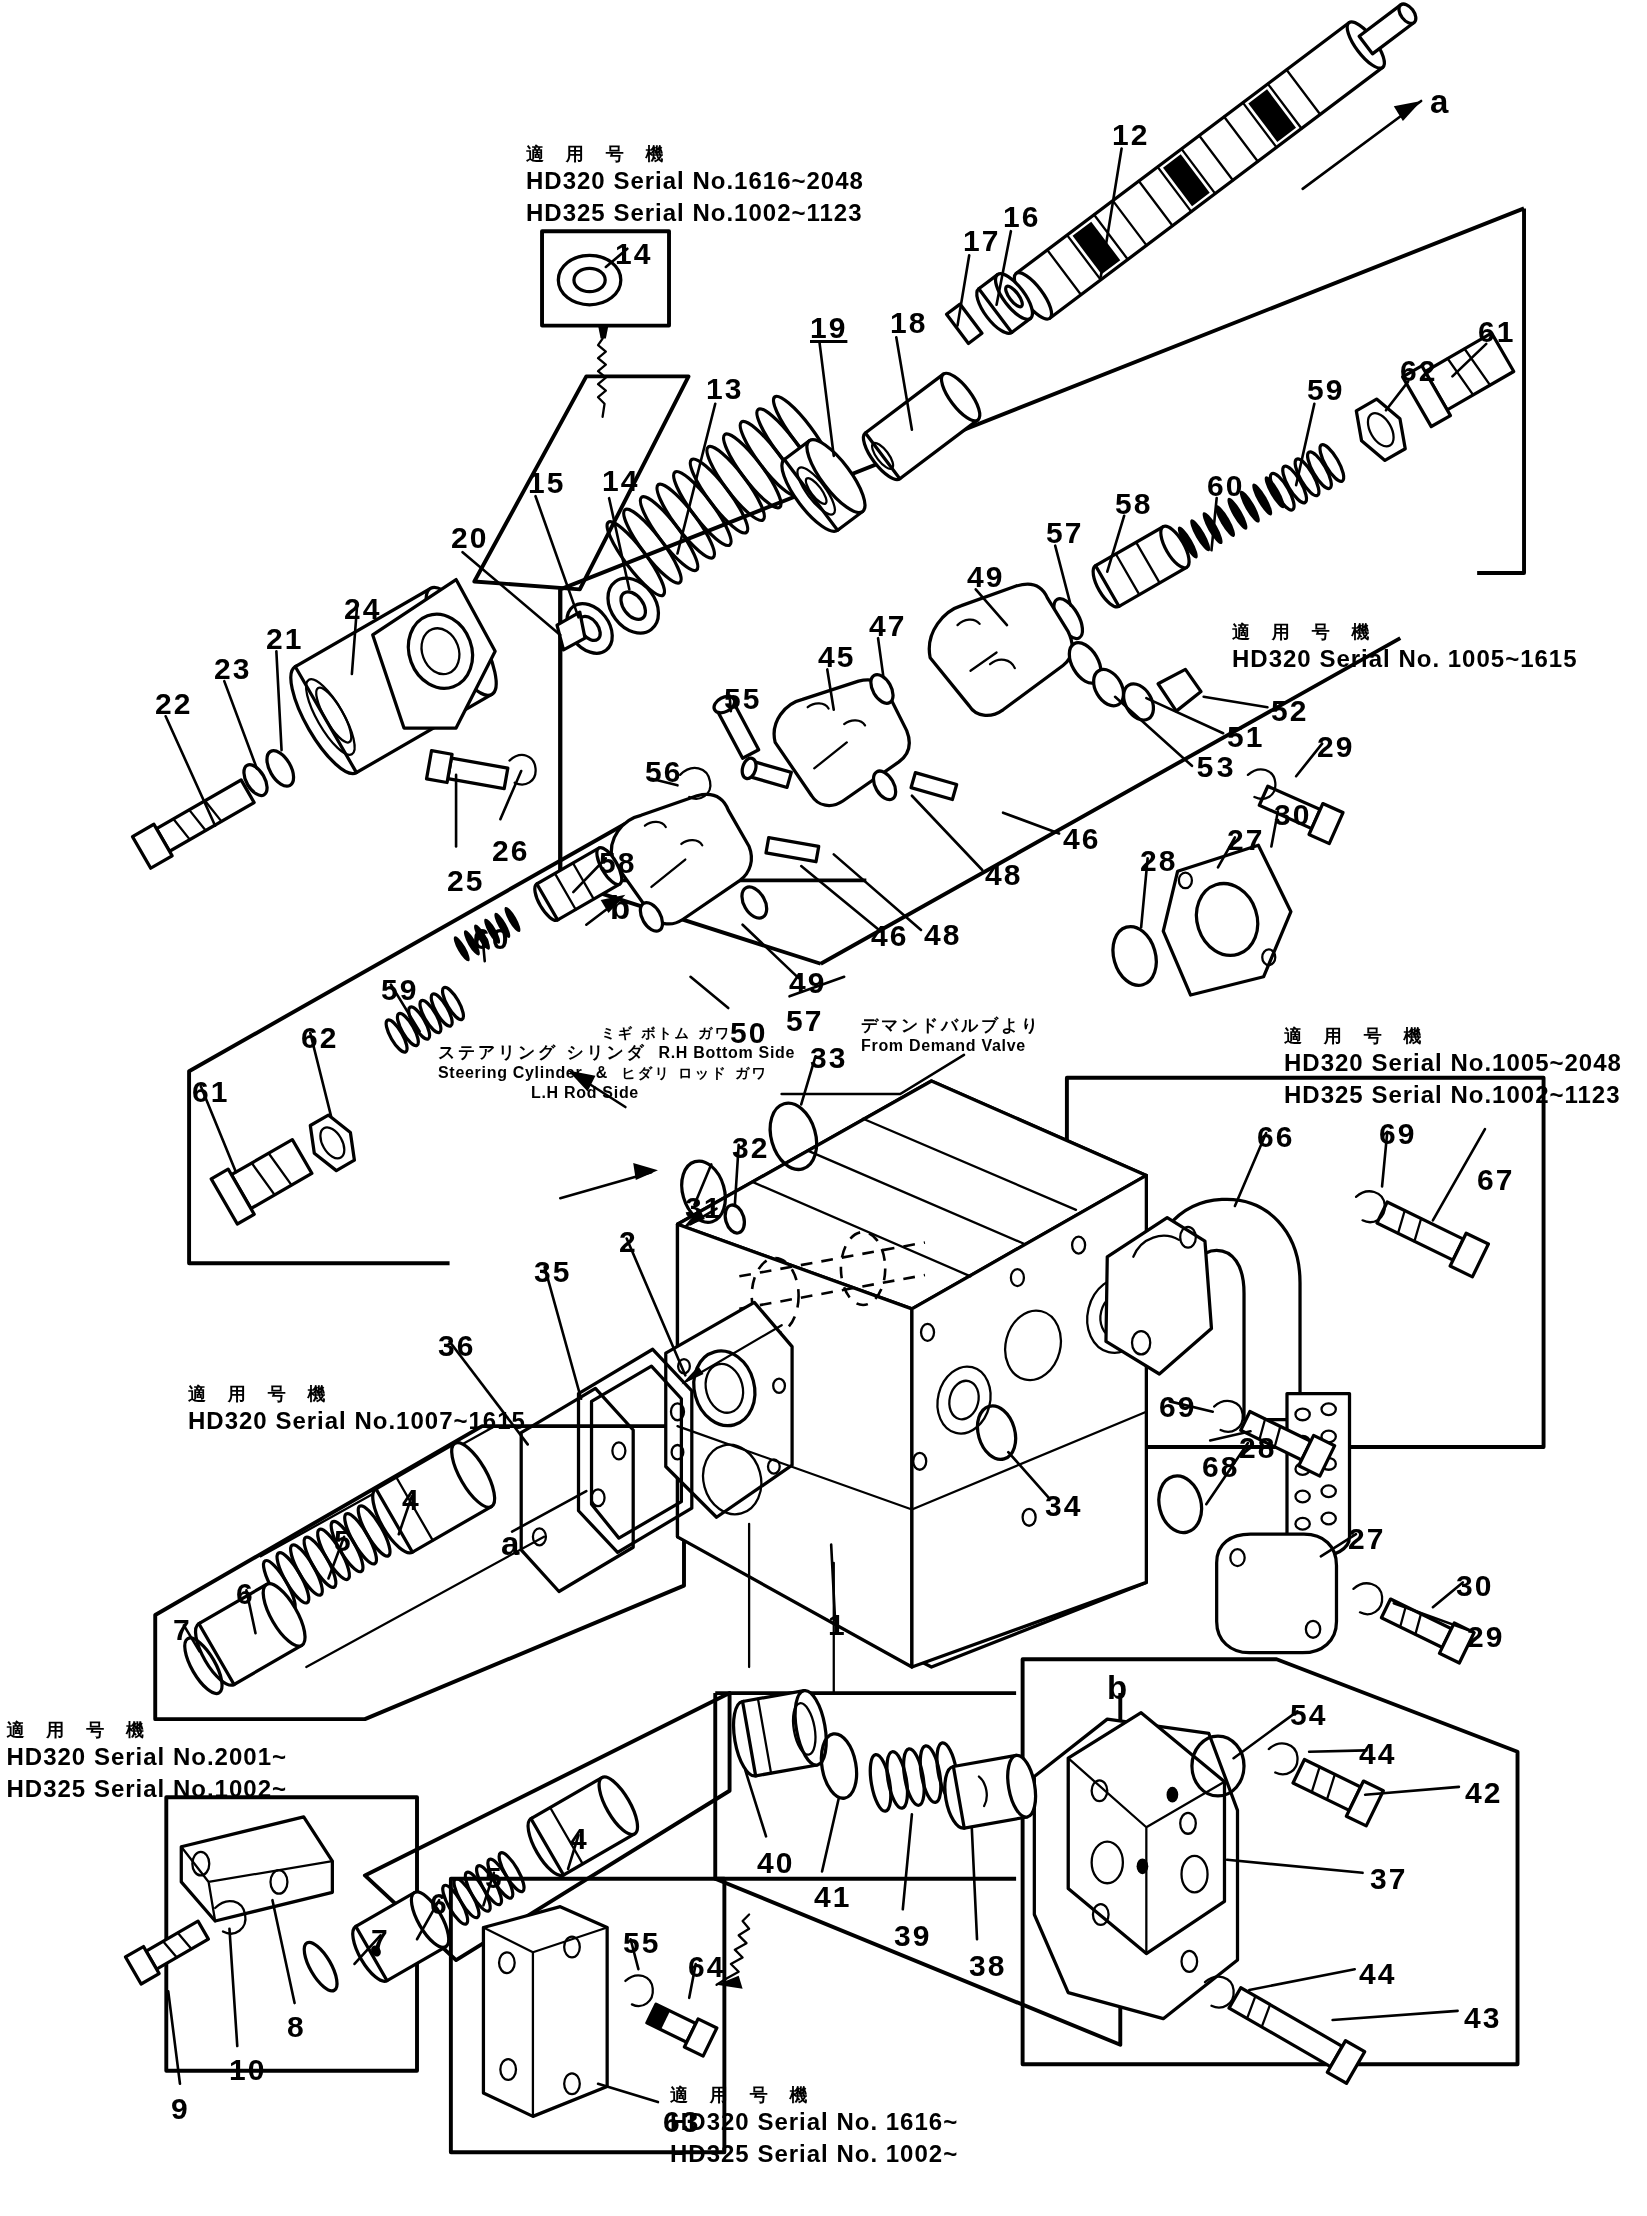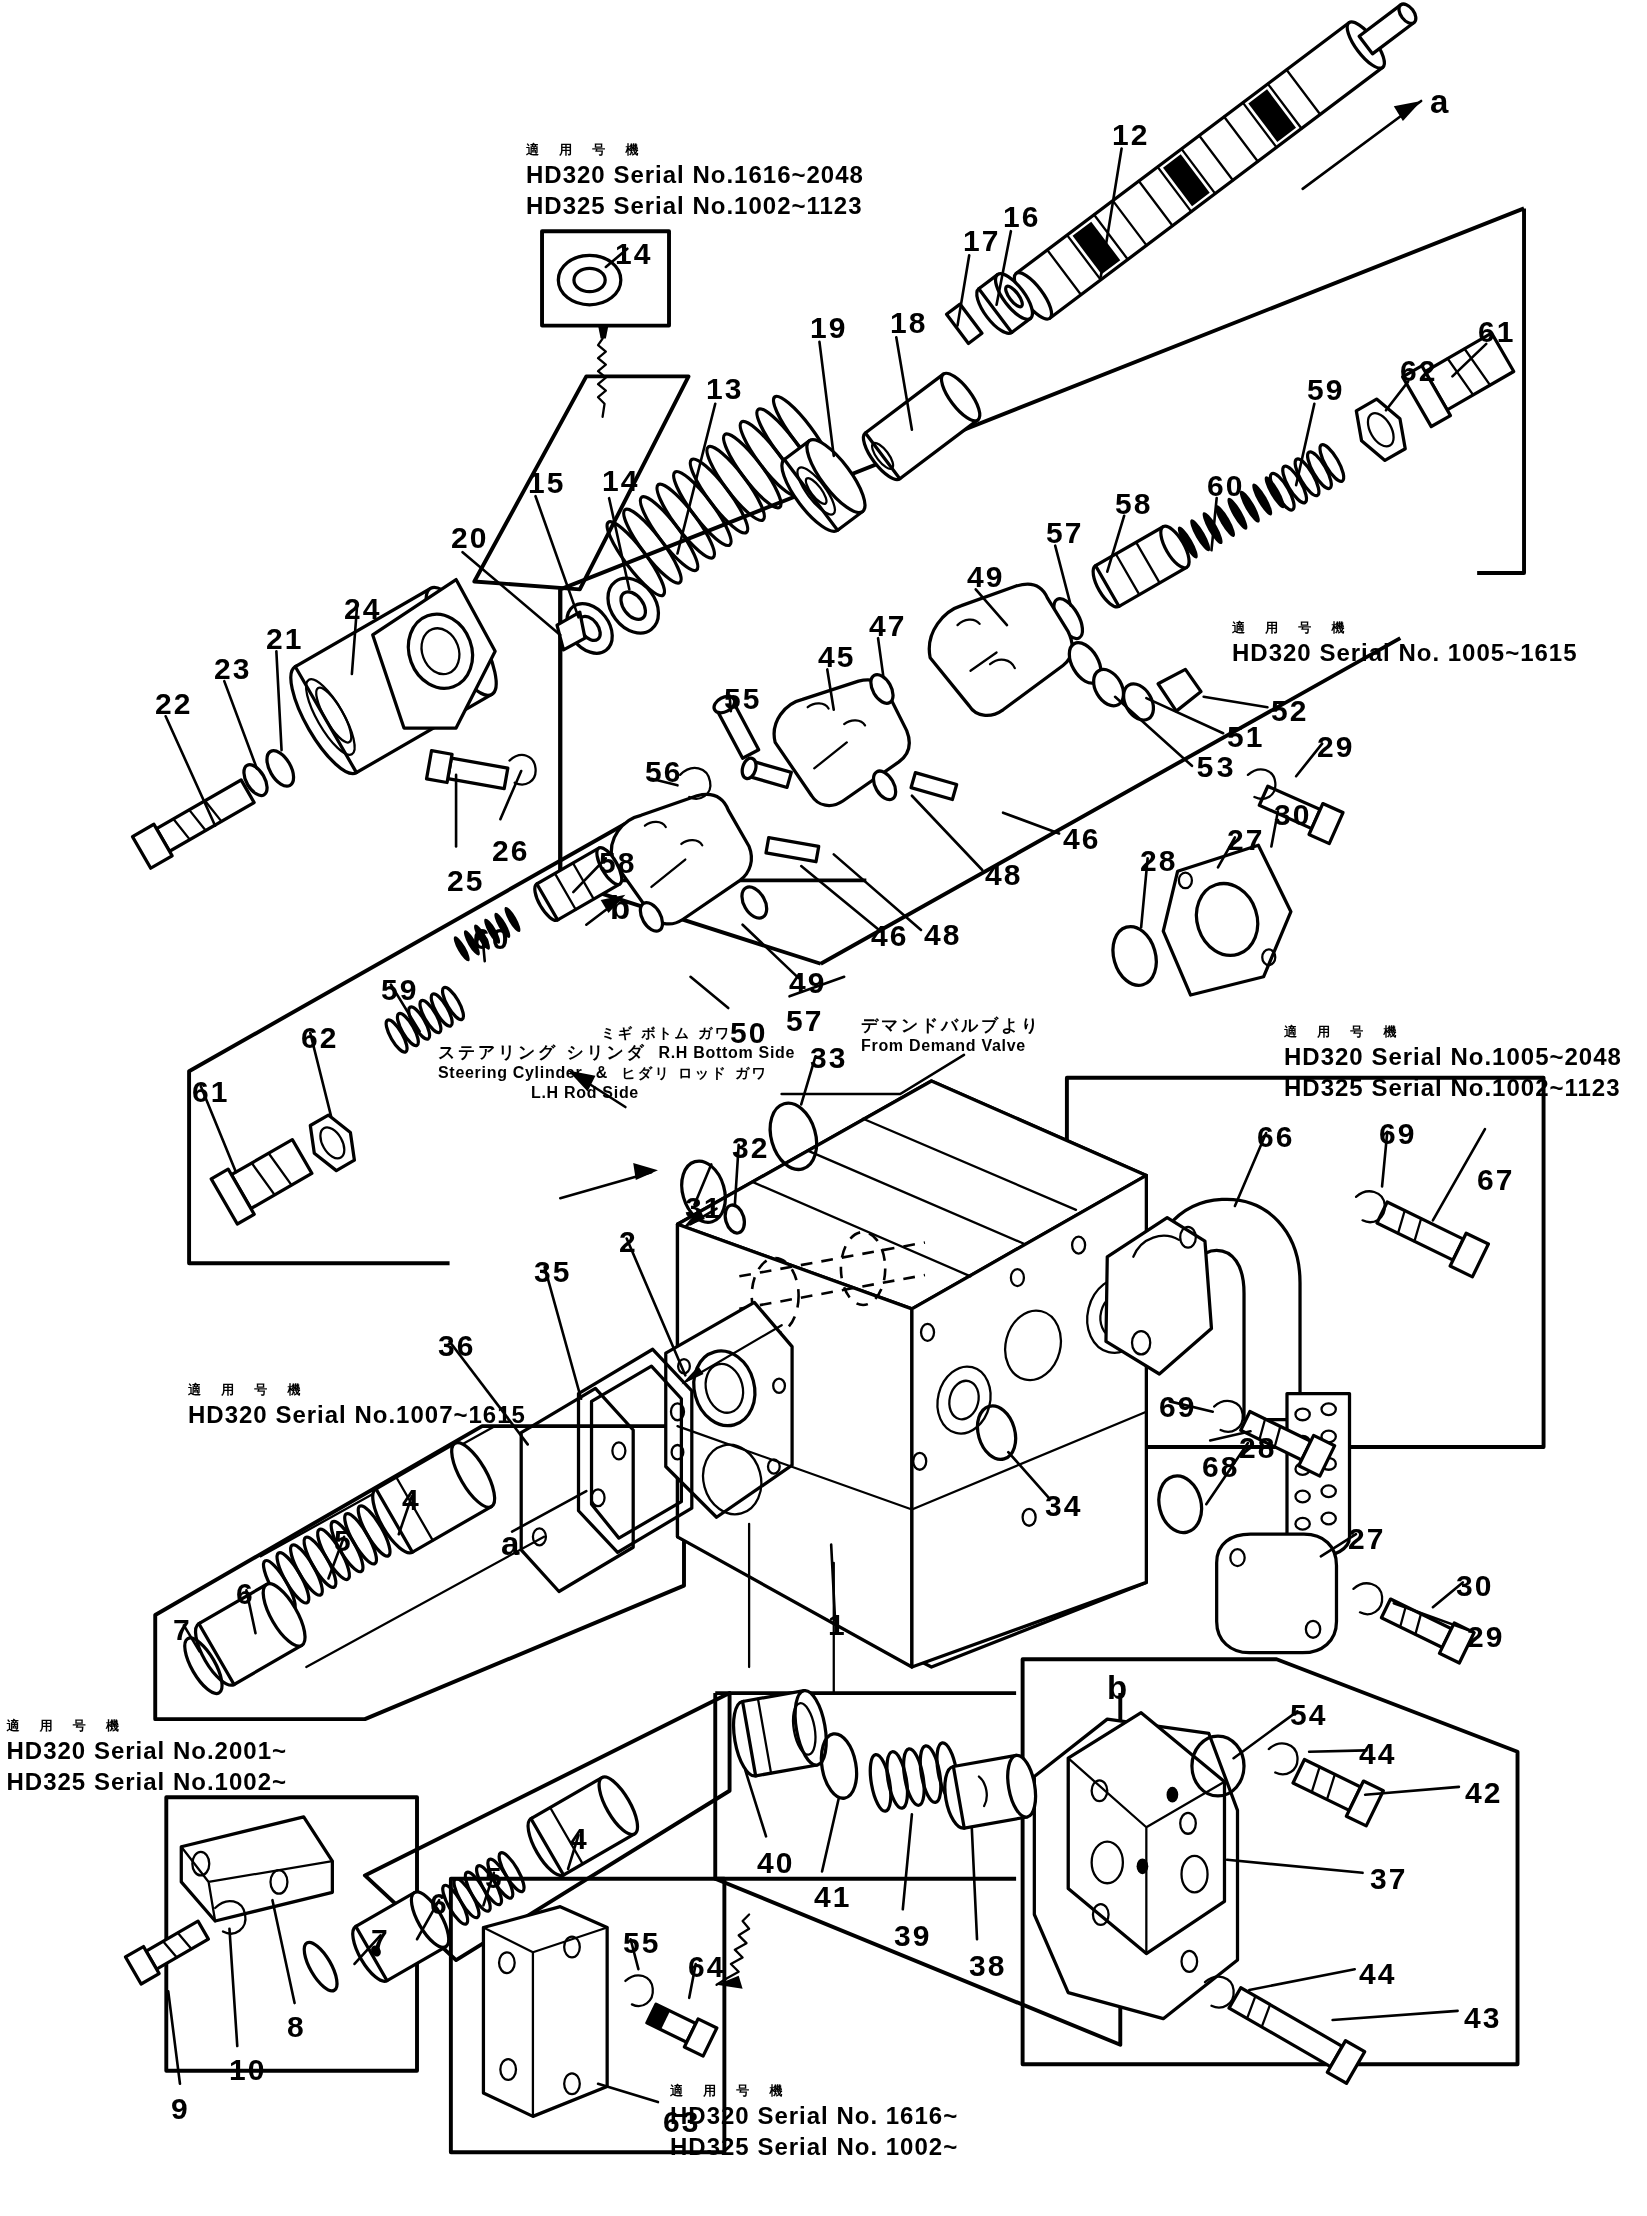--- a/index.html
+++ b/index.html
@@ -3,21 +3,21 @@
 <meta charset="utf-8">
 <style>
   html,body{margin:0;padding:0;background:#ffffff;}
   body{font-family:"Liberation Sans",sans-serif;}
   #page{position:relative;width:1648px;height:2216px;background:#fff;overflow:hidden;}
   #svgroot{position:absolute;left:0;top:0;width:1648px;height:2216px;}
   .callout{position:absolute;font-family:"Liberation Sans",sans-serif;font-weight:700;color:#000;
            font-size:30px;letter-spacing:2px;white-space:nowrap;line-height:1;}
   .callout.letter{font-size:33px;font-style:normal;}
   .serialbox{position:absolute;white-space:nowrap;line-height:1.30;color:#000;}
-  .serialbox .jp{font-family:"DejaVu Sans",sans-serif;font-weight:700;font-size:13px;letter-spacing:7.8px;}
+  .serialbox .jp{font-family:"DejaVu Sans",sans-serif;font-weight:700;font-size:18px;letter-spacing:7.8px;}
   .serialbox .sn{font-family:"Liberation Sans",sans-serif;font-weight:700;font-size:24px;letter-spacing:1px;}
   .noteblk{position:absolute;white-space:nowrap;line-height:1.22;color:#000;}
   .noteblk .jpn{font-family:"DejaVu Sans",sans-serif;font-weight:700;font-size:17px;letter-spacing:2.6px;}
   .noteblk .enn{font-family:"Liberation Sans",sans-serif;font-weight:700;font-size:16px;letter-spacing:0.7px;}
   .noteblk .jpn2{font-family:"DejaVu Sans",sans-serif;font-weight:700;font-size:14.3px;letter-spacing:2px;}
 </style>
 </head>
 <body>
 
 <div id="page">
@@ -817,21 +817,21 @@
   <div class="jpn">デマンドバルブより</div>
   <div class="enn">From Demand Valve</div>
 </div>
 
 <div id="callout-layer">
       <div class="callout letter" style="left: 1430px; top: 85px;">a</div>
       <div class="callout" style="left: 1112px; top: 120px;">12</div>
       <div class="callout" style="left: 963px; top: 226px;">17</div>
       <div class="callout" style="left: 1003px; top: 202px;">16</div>
       <div class="callout" style="left: 890px; top: 308px;">18</div>
-      <div class="callout" style="left: 810px; top: 313px;">19</div>
+      <div class="callout" style="left: 810px; top: 313px; text-decoration: underline;">19</div>
       <div class="callout" style="left: 706px; top: 374px;">13</div>
       <div class="callout" style="left: 615px; top: 239px;">14</div>
       <div class="callout" style="left: 602px; top: 466px;">14</div>
       <div class="callout" style="left: 528px; top: 468px;">15</div>
       <div class="callout" style="left: 451px; top: 523px;">20</div>
       <div class="callout" style="left: 344px; top: 594px;">24</div>
       <div class="callout" style="left: 266px; top: 624px;">21</div>
       <div class="callout" style="left: 214px; top: 654px;">23</div>
       <div class="callout" style="left: 155px; top: 689px;">22</div>
       <div class="callout" style="left: 447px; top: 866px;">25</div>

